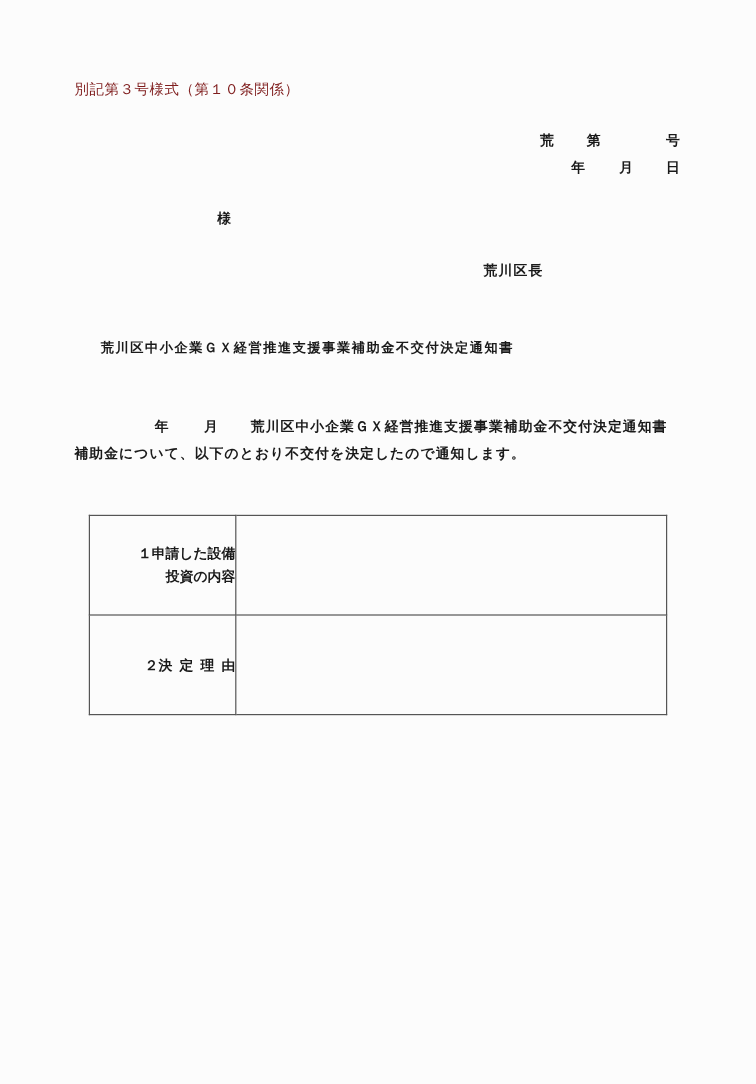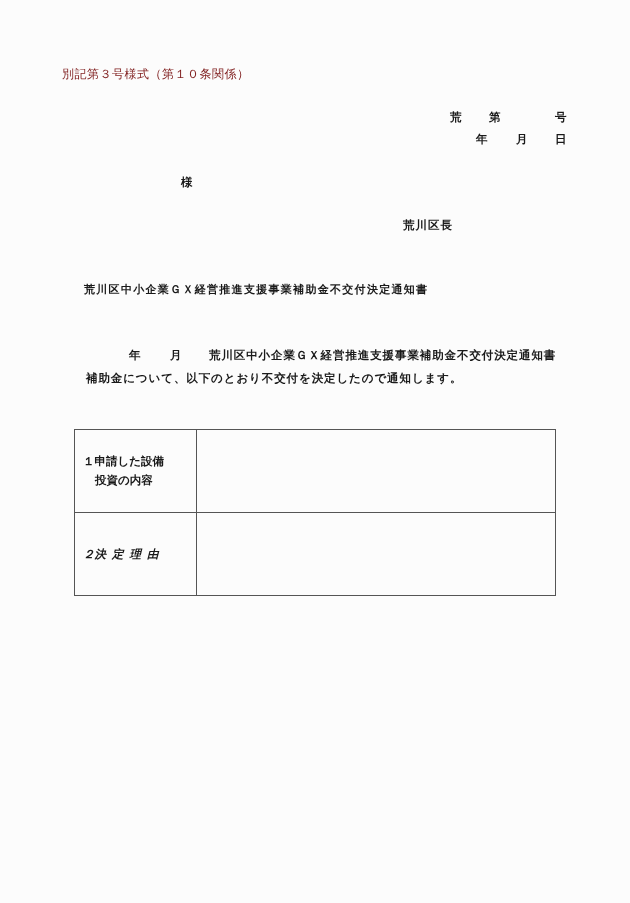--- a/index.html
+++ b/index.html
@@ -7,27 +7,27 @@
     width: 630px; height: 903px; background: #fcfcfc; position: relative; overflow: hidden;
     font-family: "DejaVu Sans", "Liberation Sans", sans-serif; color: #1a1a1a;
   }
   .abs { position: absolute; white-space: nowrap; }
   .form-no { left: 62px; top: 66px; font-size: 12px; font-family: "DejaVu Serif", serif; letter-spacing: 0.5px; color: #7f1d1d; }
   .doc-num { top: 110px; font-size: 11.5px; font-weight: bold; }
   .recipient { left: 181px; top: 175px; font-size: 11.5px; font-weight: bold; }
   .sender { left: 403px; top: 218px; font-size: 11.5px; font-weight: bold; letter-spacing: 1px; }
   .title { left: 84px; top: 282px; font-size: 11px; font-weight: bold; letter-spacing: 1.3px; }
   .body1 { top: 348px; font-size: 11.5px; font-weight: bold; letter-spacing: 0.9px; }
-  .body2 { left: 62px; top: 371px; font-size: 11.5px; font-weight: bold; letter-spacing: 0.9px; margin-left: 24px; }
+  .body2 { left: 62px; top: 371px; font-size: 11.5px; font-weight: bold; letter-spacing: 0.9px; }
   table.info {
     position: absolute; left: 74px; top: 429px; width: 482px;
     border-collapse: collapse;
   }
   table.info td { border: 1px solid #555; height: 82px; padding: 0; vertical-align: middle; }
-  table.info td.lbl { width: 113px; font-size: 11.5px; font-weight: bold; padding-left: 8px; line-height: 19px; }
+  table.info td.lbl { width: 113px; font-size: 11.5px; font-weight: bold; padding-left: 8px; line-height: 19px; text-align: right; }
   table.info td.val { }
 </style>
 </head>
 <body>
 
 <div class="abs form-no">別記第３号様式（第１０条関係）</div>
 
 <div class="abs doc-num" style="left:450px;">荒</div>
 <div class="abs doc-num" style="left:489px;">第</div>
 <div class="abs doc-num" style="left:555px;">号</div>
@@ -50,18 +50,18 @@
   <tbody>
       <tr>
     <td class="lbl">
       <div>１申請した設備</div>
       <div style="padding-left:12px;">投資の内容</div>
     </td>
     <td class="val"></td>
   </tr>
   <tr>
     <td class="lbl">
-      <div style="word-spacing:2px;font-style:italic;">２決 定 理 由</div>
+      <div style="word-spacing:2px;">２決 定 理 由</div>
     </td>
     <td class="val"></td>
   </tr>
 </tbody>
   </table>
 
 </body></html>

